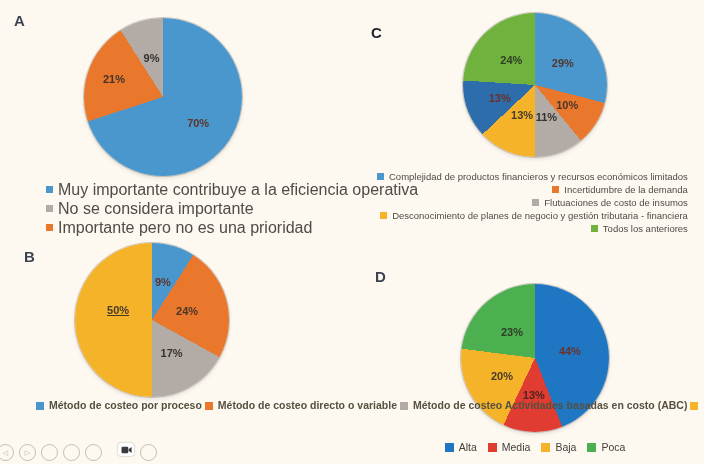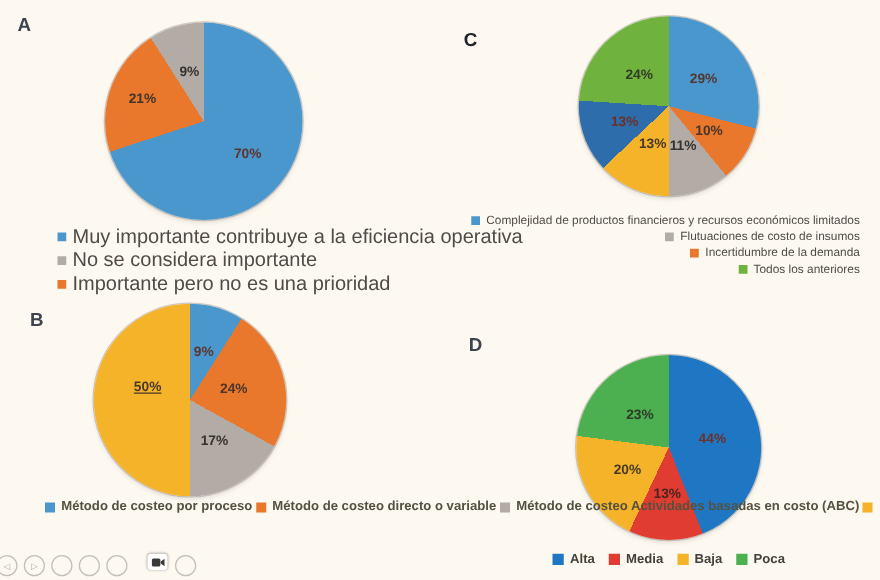--- a/index.html
+++ b/index.html
@@ -26,21 +26,21 @@
   .legend li{display:flex;align-items:center;gap:5px;white-space:nowrap;}
   .legend .swatch{flex:none;width:7px;height:7px;display:inline-block;}
   #legend-a{left:46px;top:183px;flex-direction:column;align-items:flex-start;gap:6px;
             font-size:16px;color:#4f4c46;line-height:13px;}
   #legend-b{left:36px;top:400px;align-items:flex-start;gap:3px;
             font-size:10.5px;font-weight:bold;color:#55503f;line-height:11.5px;}
   #legend-b .swatch{width:8px;height:8px;}
   #legend-c{left:377px;top:171px;flex-direction:column;align-items:flex-end;gap:2px;
             font-size:9.5px;color:#4f4c46;line-height:11px;}
   #legend-d{left:441px;top:441px;width:188px;flex-direction:row;justify-content:center;gap:11px;
-            font-size:10.5px;font-weight:bold;color:#44403a;}
+            font-size:10.5px;font-weight:normal;color:#44403a;}
   #legend-d .swatch{width:9px;height:9px;}
 
   
   .mc{position:absolute;top:444px;width:15px;height:15px;border-radius:50%;
       border:1px solid rgba(146,134,120,.5);color:rgba(146,134,120,.7);
       font-size:7px;display:flex;align-items:center;justify-content:center;z-index:1;}
   .mc:nth-of-type(1){left:-3px;}
   .mc:nth-of-type(2){left:19px;}
   .mc:nth-of-type(3){left:41px;}
   .mc:nth-of-type(4){left:63px;}
@@ -122,26 +122,30 @@
         <span class="slice-label" style="color: rgb(107, 49, 41); left: 36.7734px; top: 84.6823px;">13%</span>
         <span class="slice-label" style="color: rgb(47, 60, 39); left: 48.3421px; top: 46.8068px;">24%</span>
       </div>
     <div class="legend-wrap">
       <ul class="legend" id="legend-c">
           <li>
             <span class="swatch" style="background: rgb(74, 151, 206);"></span>
             <span>Complejidad de productos financieros y recursos económicos limitados</span>
           </li>
           <li>
+            <span class="swatch" style="background: rgb(233, 119, 44);"></span>
+            <span>Incertidumbre de la demanda</span>
+          </li>
+          <li>
             <span class="swatch" style="background: rgb(178, 171, 166);"></span>
             <span>Flutuaciones de costo de insumos</span>
           </li>
           <li>
-            <span class="swatch" style="background: rgb(233, 119, 44);"></span>
-            <span>Incertidumbre de la demanda</span>
+            <span class="swatch" style="background: rgb(245, 179, 42);"></span>
+            <span>Desconocimiento de planes de negocio y gestión tributaria - financiera</span>
           </li>
           <li>
             <span class="swatch" style="background: rgb(111, 179, 62);"></span>
             <span>Todos los anteriores</span>
           </li>
         </ul>
     </div>
   </section>
 
   <section>

